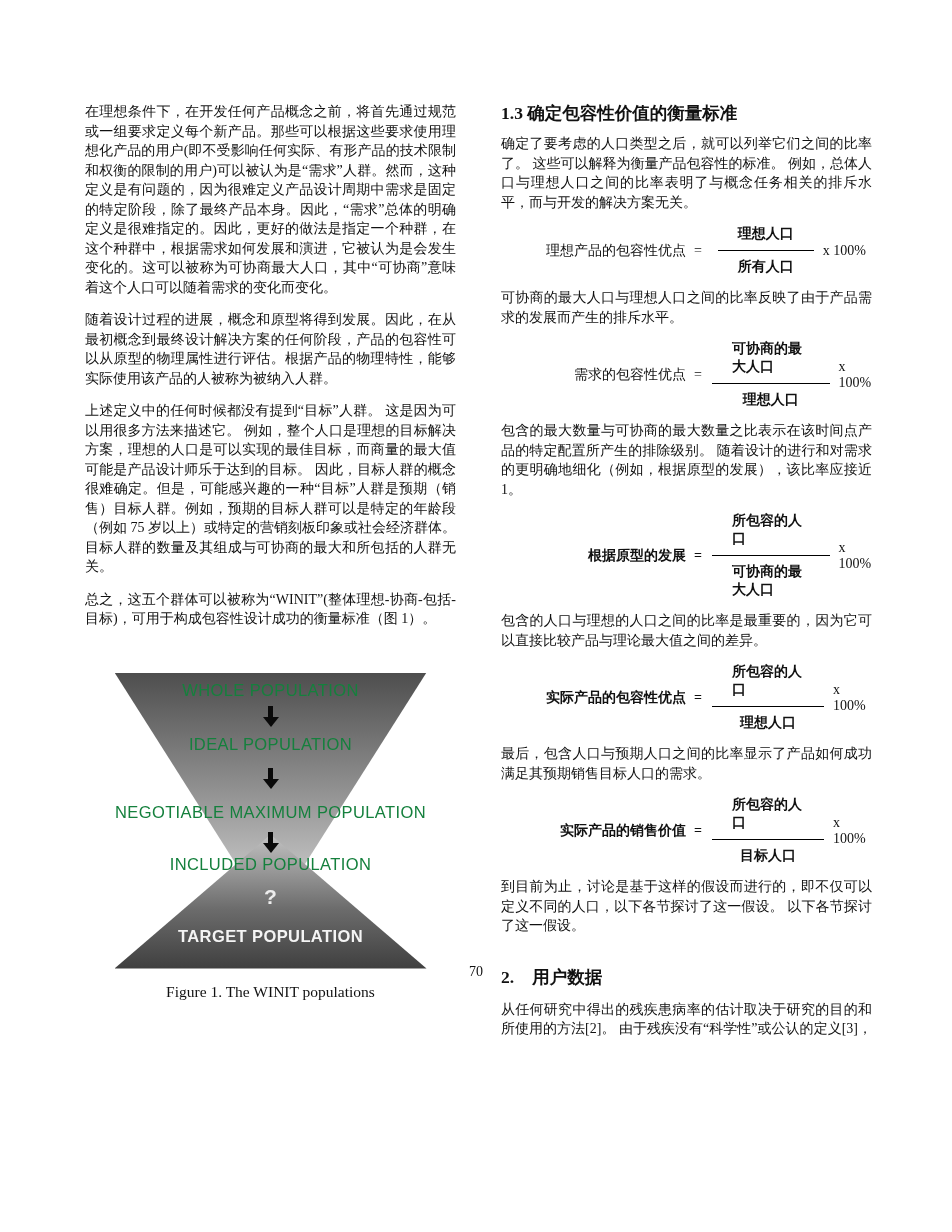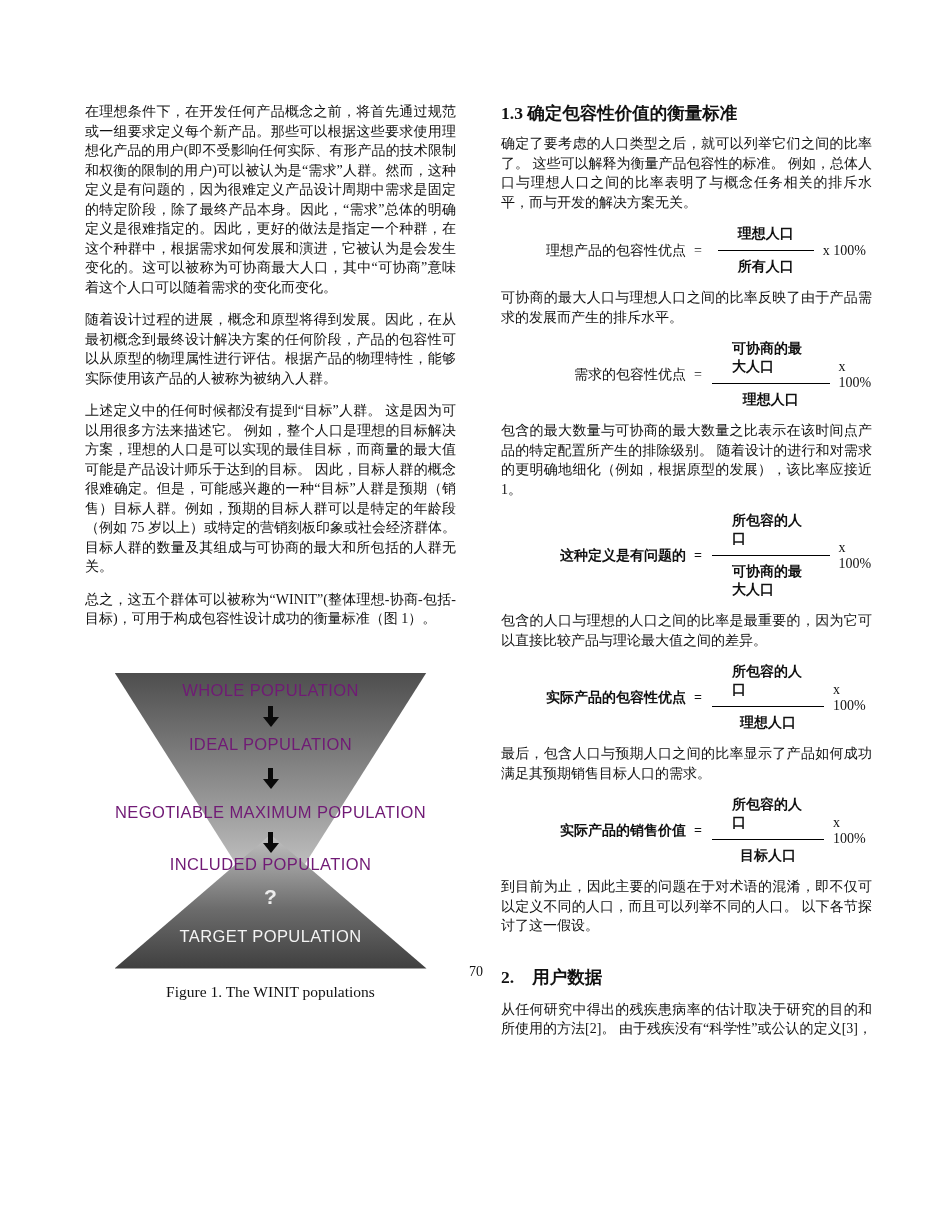--- a/index.html
+++ b/index.html
@@ -56,37 +56,37 @@
     background:linear-gradient(180deg,#4e4e4e 0%,#8d8d8d 45%,#dedede 100%);
     clip-path:polygon(0 0,100% 0,50% 100%);
   }
   .tri-bottom{
     bottom:0;height:134px;
     background:linear-gradient(180deg,#c2c2c2 0%,#6c6c6c 55%,#3f3f3f 100%);
     clip-path:polygon(50% 0,100% 100%,0 100%);
   }
   .fig-label{
     position:absolute;left:0;width:100%;text-align:center;
-    font-size:16.5px;letter-spacing:0.4px;color:#701a75;
+    font-size:16.5px;letter-spacing:0.4px;color:#15803d;
     white-space:nowrap;
   }
   .fig-label.target{color:#f4f4f4;}
   .fig-q{
     position:absolute;left:0;width:100%;text-align:center;
     font-size:21px;font-weight:bold;color:#ededed;
   }
   .pos-l0{top:8px;}
   .pos-a0{top:33px;}
   .pos-l1{top:62px;}
   .pos-a1{top:95px;}
   .pos-l2{top:130px;}
   .pos-a2{top:159px;}
   .pos-l3{top:182px;}
   .pos-q{top:212px;}
-  .pos-t{top:254px;}
+  .pos-t{top:254px;font-weight:bold;}
   .arrow{
     position:absolute;left:0;width:100%;
     display:flex;flex-direction:column;align-items:center;
   }
   .arrow .stem{width:5px;height:11px;background:#0a0a0a;}
   .arrow .head{
     width:0;height:0;
     border-left:8px solid transparent;border-right:8px solid transparent;
     border-top:10px solid #0a0a0a;
   }
@@ -173,21 +173,21 @@
             <span class="frac-line"></span>
             <span class="frac-den">理想人口</span>
           </span>
           <span class="f-suffix">x 100%</span>
         </span>
       </div>
 
       <p class="body">包含的最大数量与可协商的最大数量之比表示在该时间点产品的特定配置所产生的排除级别。 随着设计的进行和对需求的更明确地细化（例如，根据原型的发展），该比率应接近 1。</p>
 
       <div class="formula bold-label">
-        <span class="f-label">这种定义是有问题的</span>
+        <span class="f-label">根据原型的发展</span>
         <span class="f-eq">=</span>
         <span class="frac-wrap">
           <span class="frac-inner">
             <span class="frac-num">所包容的人口</span>
             <span class="frac-line"></span>
             <span class="frac-den">可协商的最大人口</span>
           </span>
           <span class="f-suffix">x 100%</span>
         </span>
       </div>
@@ -215,21 +215,21 @@
         <span class="frac-wrap">
           <span class="frac-inner">
             <span class="frac-num">所包容的人口</span>
             <span class="frac-line"></span>
             <span class="frac-den">目标人口</span>
           </span>
           <span class="f-suffix">x 100%</span>
         </span>
       </div>
 
-      <p class="body">到目前为止，因此主要的问题在于对术语的混淆，即不仅可以定义不同的人口，而且可以列举不同的人口。 以下各节探讨了这一假设。</p>
+      <p class="body">到目前为止，讨论是基于这样的假设而进行的，即不仅可以定义不同的人口，以下各节探讨了这一假设。 以下各节探讨了这一假设。</p>
 
       <h2 class="sec-head sec2"><span class="sec2-num">2.</span><span class="sec2-title">用户数据</span></h2>
       <p class="body">从任何研究中得出的残疾患病率的估计取决于研究的目的和所使用的方法[2]。 由于残疾没有“科学性”或公认的定义[3]，因此主要的问题在于对术语的混淆。 但是，《国际障碍，残疾和障碍分类》（ICIDH）代表了常用术语的合理化。 ICIDH 将损害，残疾和残障确定为疾病的后果，并对每种疾病进行分类。该模型可以扩展为适应老化和事故的影响（图 2）。</p>
     </div>
   </div>
 
   <div class="page-number">70</div>
 </div>
 
 </body></html>

